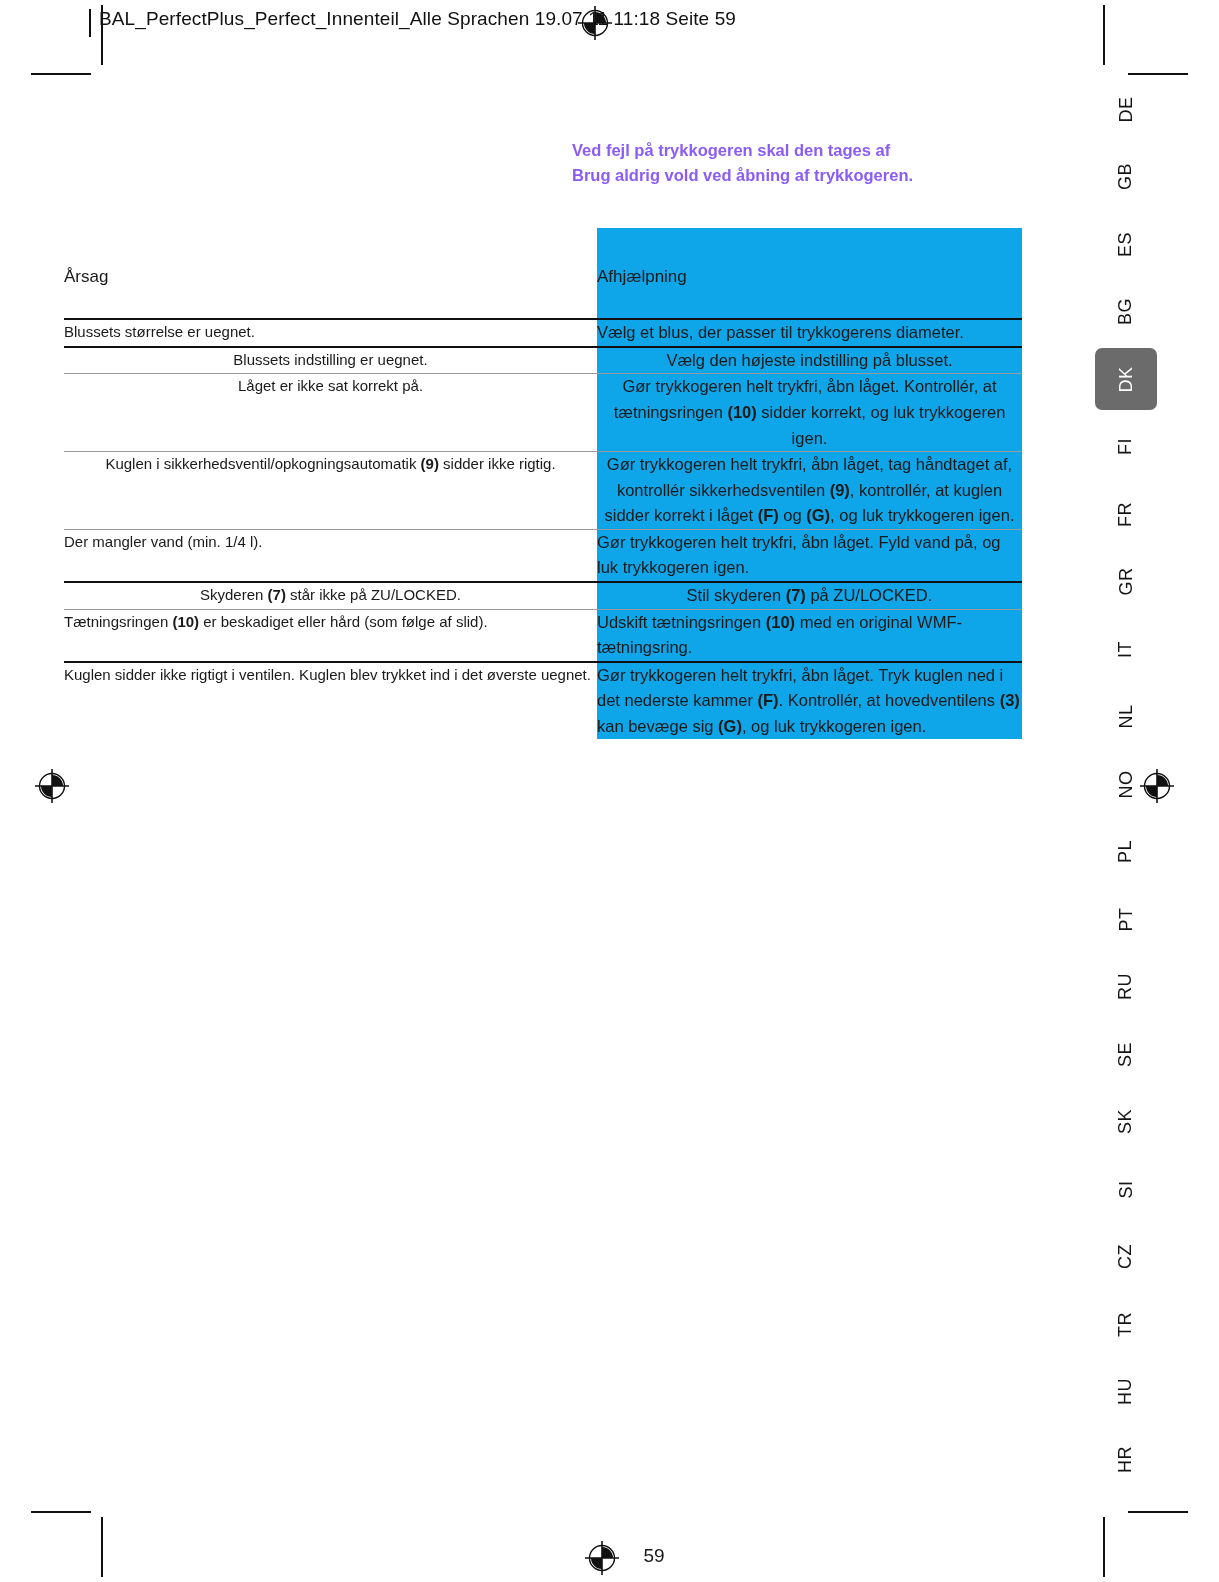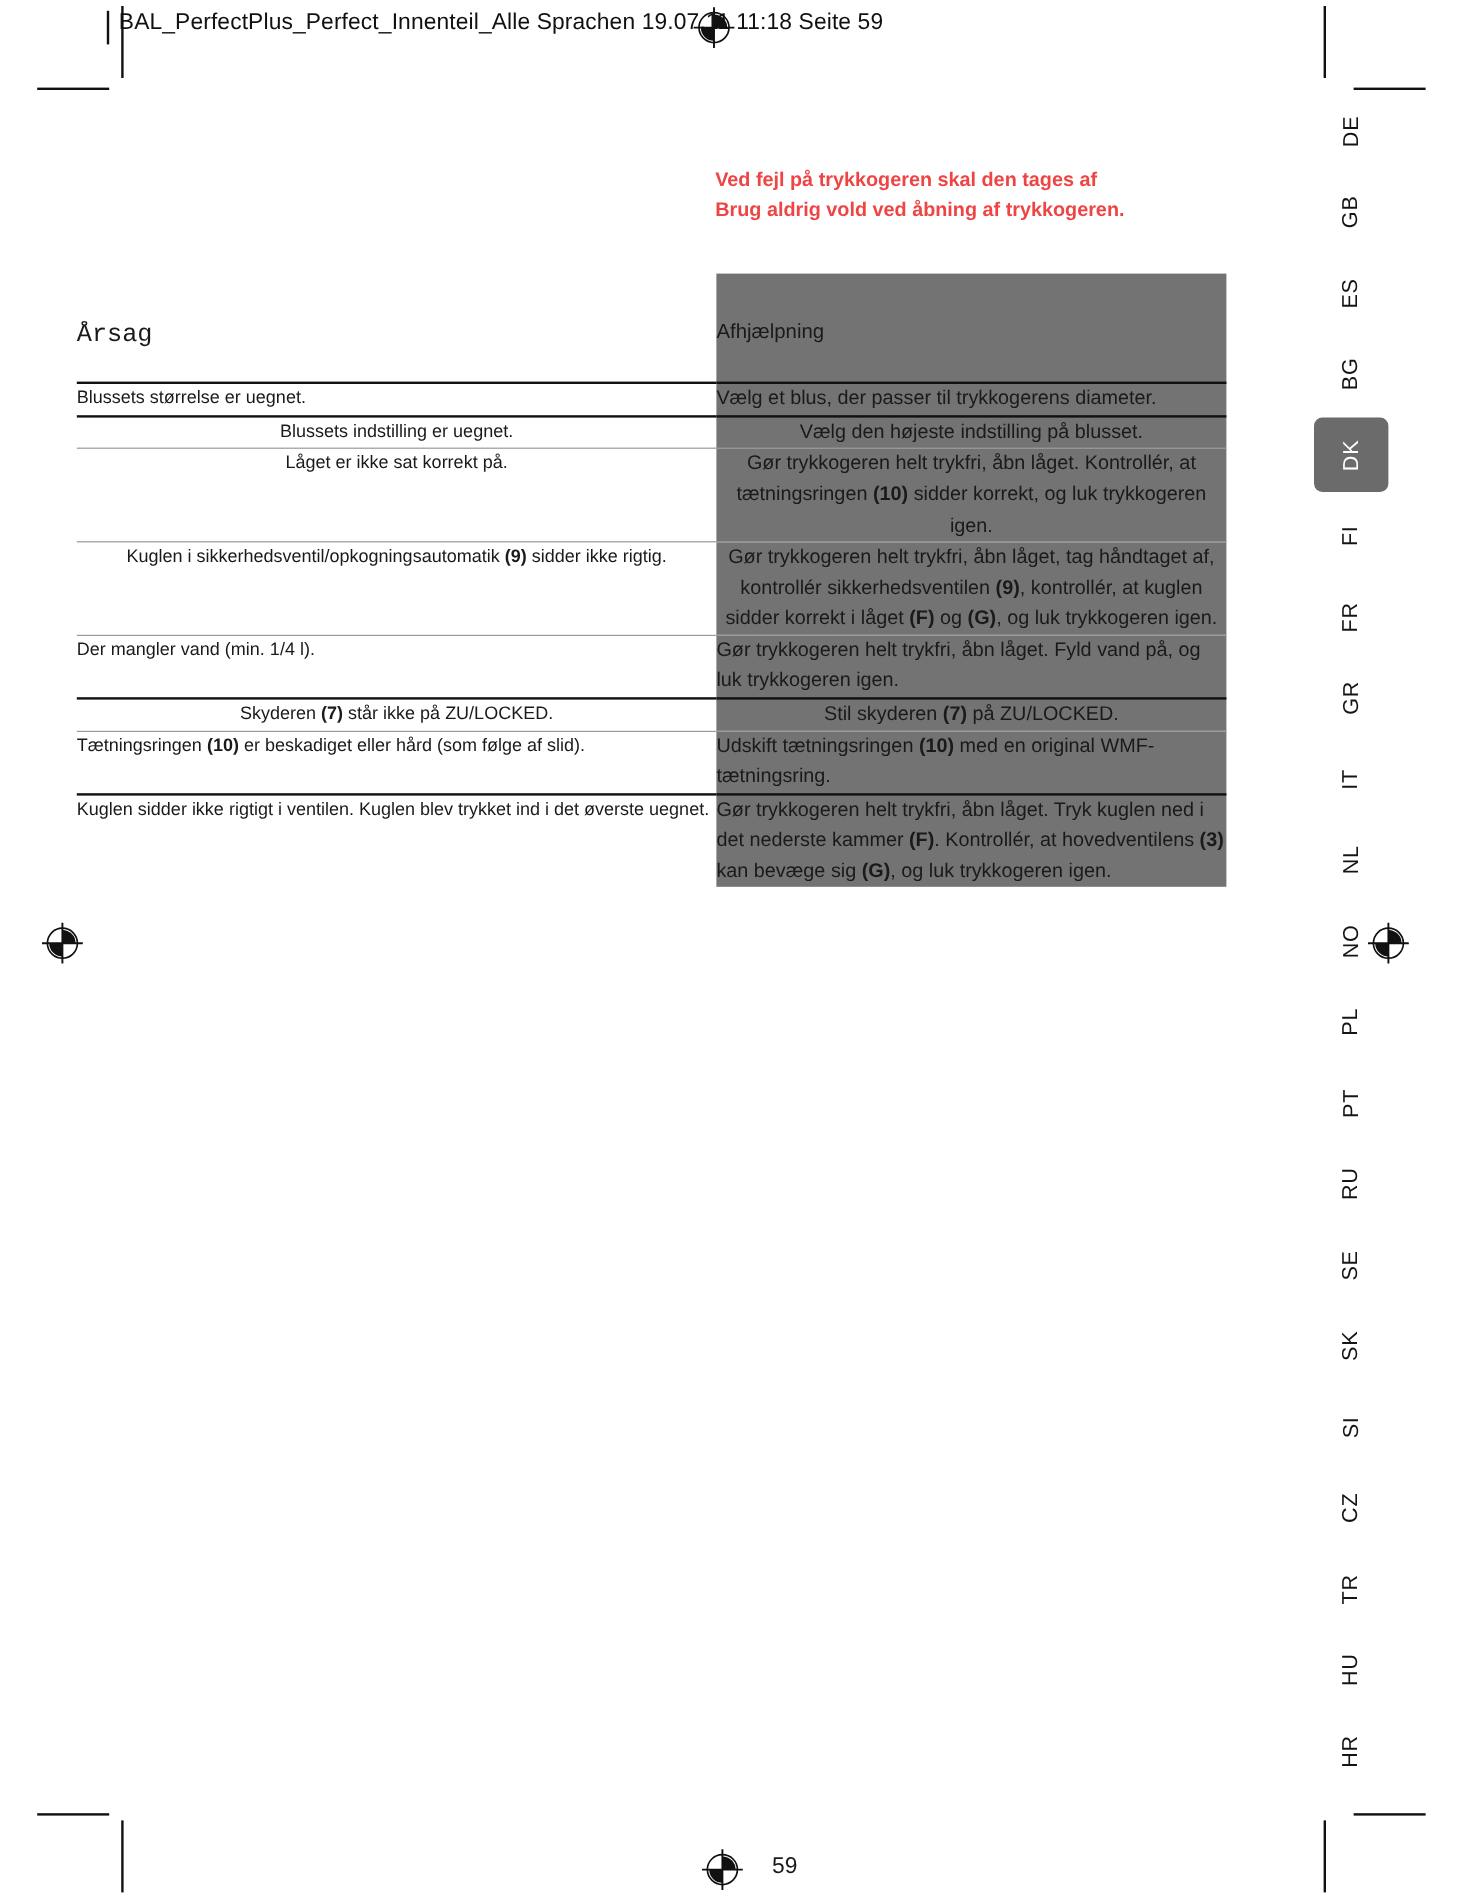--- a/index.html
+++ b/index.html
@@ -58,27 +58,27 @@
   
   .content {
     position: absolute;
     left: 64px;
     top: 120px;
     width: 958px;
   }
 
   .warning {
     position: absolute;
-    left: 532px;
+    left: 508px;
     top: 18px;
     width: 420px;
     font-size: 16.5px;
     font-weight: bold;
     line-height: 1.52;
-    color: #ef4444;
+    color: #8b5cf6;
   }
 
   
   .tbl {
     position: absolute;
     left: 0;
     top: 108px;
     width: 958px;
     border-collapse: collapse;
     table-layout: fixed;
@@ -93,30 +93,29 @@
     padding: 0;
   }
 
   .cell-a {
     background: #ffffff;
     padding: 22px 26px 22px 94px;
     font-size: 15px;
     line-height: 1.55;
   }
   .cell-b {
-    background: #737373;
+    background: #0ea5e9;
     padding: 22px 22px 22px 14px;
     font-size: 16.5px;
     line-height: 1.55;
   }
 
   .hdr .cell-a {
     padding-top: 36px;
-    font-size: 21px;
-    font-family: Liberation Mono, monospace;
+    font-size: 17px;
   }
   .hdr .cell-b {
     padding-top: 36px;
     padding-bottom: 28px;
     font-size: 17px;
   }
 
   .rule-strong td, .rule-strong th { border-bottom: 2.5px solid #111; }
   .rule-thin td, .rule-thin th { border-bottom: 1.1px solid #9a9a9a; text-align: center; }
   .rule-none td { border-bottom: 0; }

